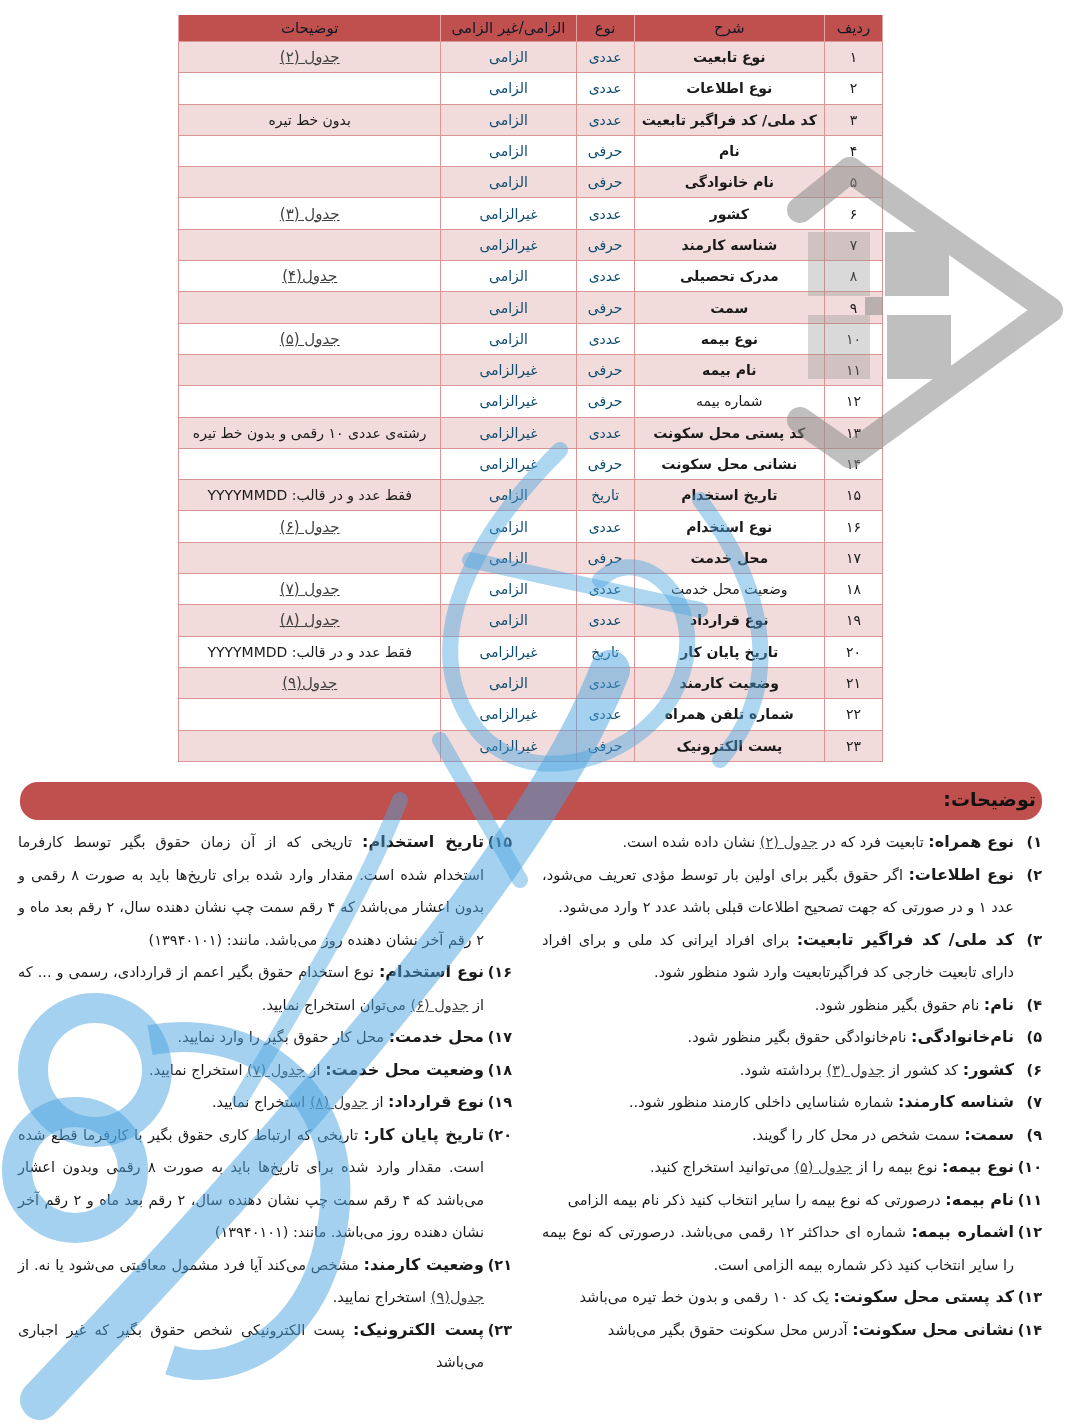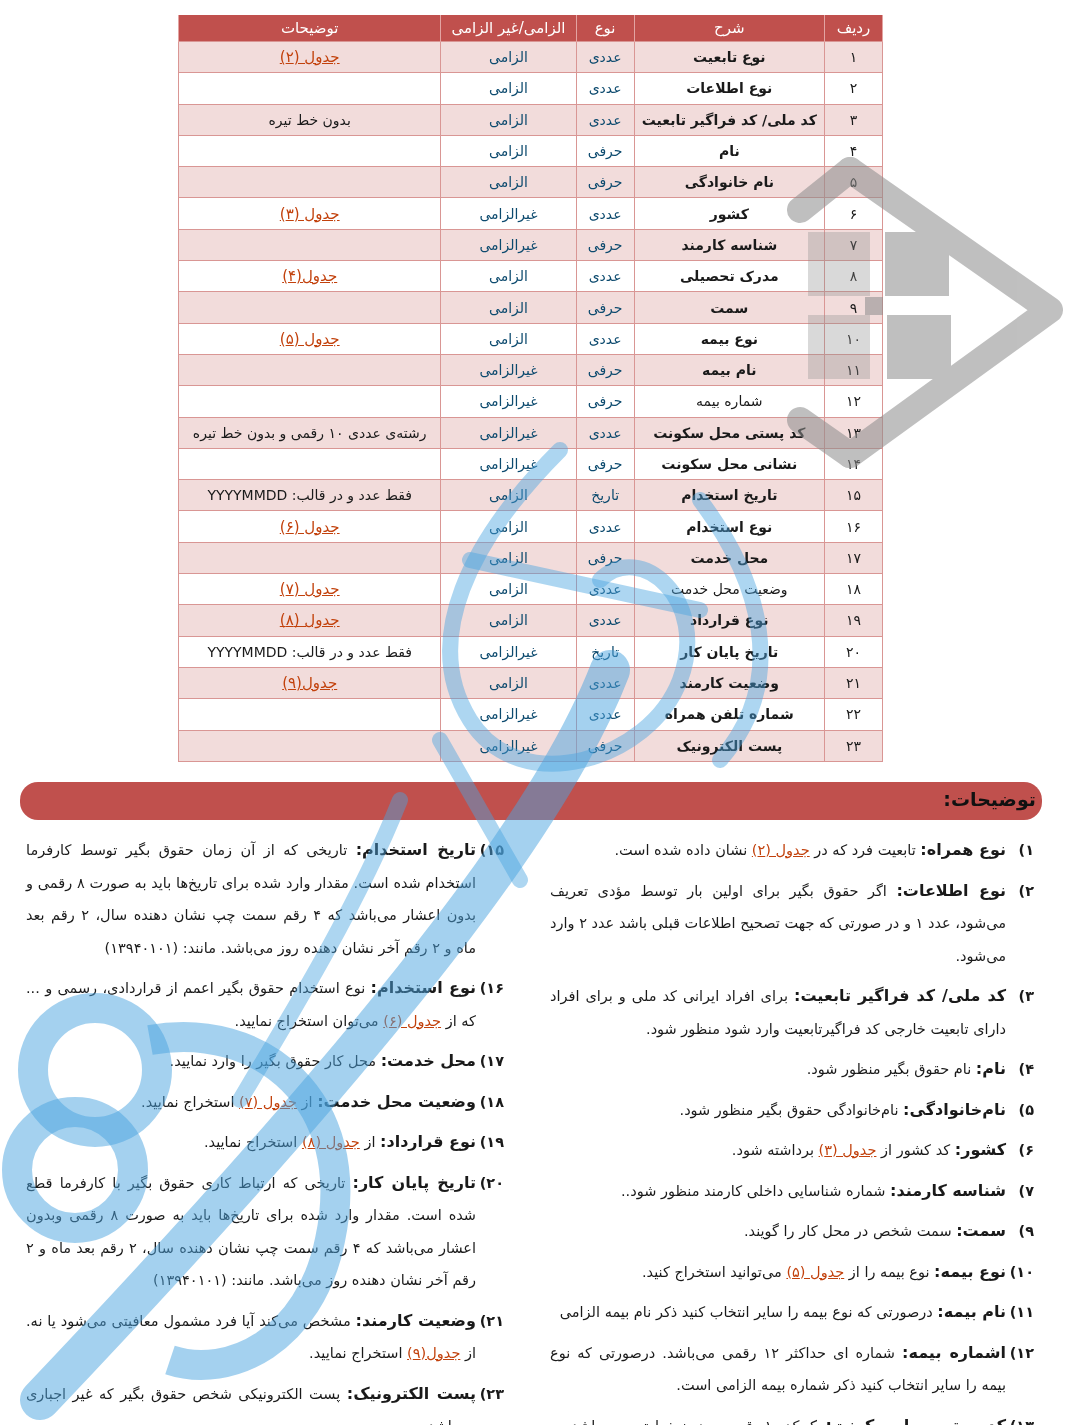--- a/index.html
+++ b/index.html
@@ -9,39 +9,39 @@
     }
     .page { position: absolute; left: 0; top: 0; width: 1068px; height: 1425px; direction: rtl; }
 
     
     .fields-table {
       position: absolute; left: 178px; top: 15px; width: 705px;
       border-collapse: collapse; table-layout: fixed; direction: rtl;
       font-size: 14px;
     }
     .fields-table th {
-      background: #c0504d; color: #ffffff; font-weight: normal;
+      background: #c0504d; color: #0f172a; font-weight: normal;
       height: 26px; padding: 0; text-align: center; font-size: 15px;
       border-left: 1px solid #e3a4a2; border-right: 1px solid #e3a4a2;
     }
     .fields-table td {
       height: 30.3px; padding: 0; text-align: center; vertical-align: middle;
       border: 1px solid #d99694; white-space: nowrap; overflow: hidden;
     }
     .fields-table tr.odd td { background: #f2dcdb; }
     .fields-table tr.even td { background: #ffffff; }
     .col-row { width: 58px; }
     .col-desc { width: 190px; }
     .col-type { width: 58px; }
     .col-req { width: 135px; }
     .col-notes { width: 262px; }
     td.desc.bold { font-weight: bold; }
     td.type, td.req { color: #0c4a6e; }
     .link {
-      color: #c2410c; text-decoration: underline; cursor: pointer;
+      color: #404040; text-decoration: underline; cursor: pointer;
     }
     td.notes .link { font-size: 15px; }
 
     
     .section-bar {
       position: absolute; left: 20px; top: 782px; width: 1022px; height: 38px;
       background: #c0504d;
       border-radius: 18px;
     }
     .section-bar .title {
@@ -49,21 +49,21 @@
       font-size: 19px;
     }
 
     
     .notes-col {
       position: absolute; top: 826px; direction: rtl; font-size: 14.5px;
       line-height: 32.5px; text-align: justify;
     }
     .notes-col.right { right: 26px; width: 500px; }
     .notes-col.left { left: 18px; width: 494px; }
-    .note { margin: 8px; padding-right: 28px; text-indent: -28px; }
+    .note { margin: 0; padding-right: 28px; text-indent: -28px; }
     .note .num { font-weight: bold; display: inline-block; width: 28px; text-indent: 0; }
     .note .term { font-weight: bold; font-size: 16px; }
 
     
     .wm { position: absolute; pointer-events: none; }
   </style>
 </head>
 <body>
 
 <div class="page">

